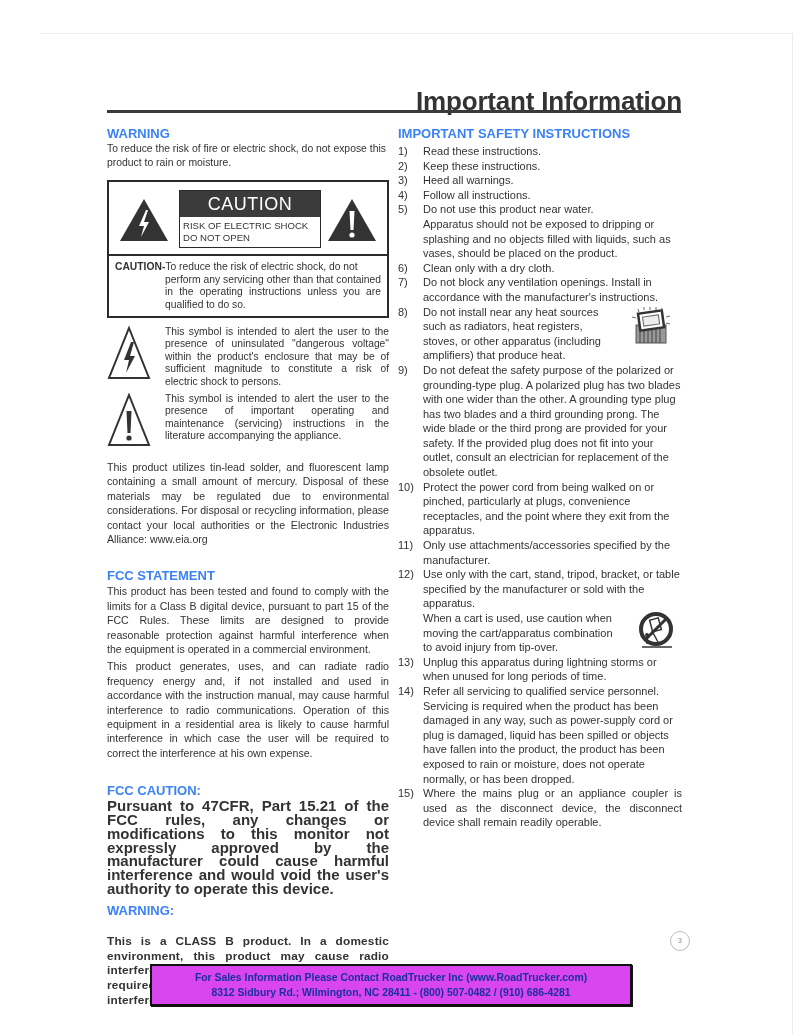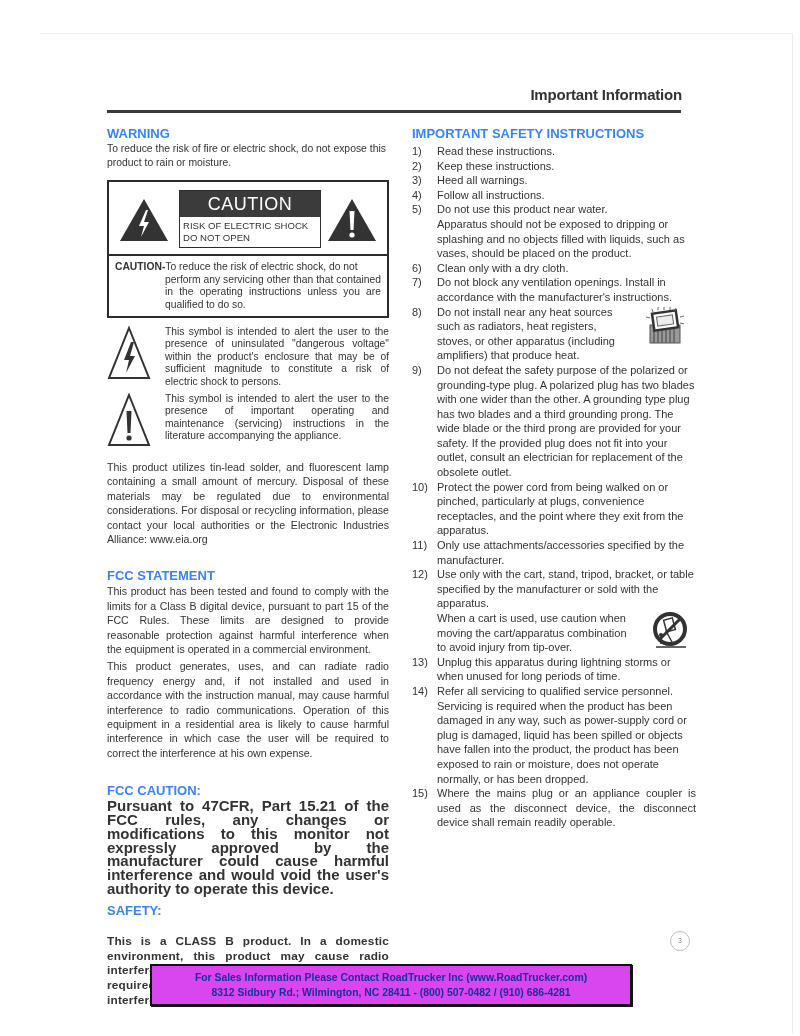--- a/index.html
+++ b/index.html
@@ -1,26 +1,26 @@
 <!DOCTYPE html>
 <html><head>
 <meta charset="utf-8">
 <style>
   html, body { margin:0; padding:0; }
   body { width:800px; height:1036px; background:#ffffff; position:relative; overflow:hidden;
          font-family:"Liberation Sans", sans-serif; color:#2a2a2a; }
   .page-edge { position:absolute; left:40px; top:33px; width:752px; height:1000px;
                border-top:1px solid #f0f0f0; border-right:1px solid #ececec; }
-  .header-title { position:absolute; right:118px; top:86px; font-size:15px; font-weight:bold;
+  .header-title { position:absolute; right:118px; top:86px; font-size:26px; font-weight:bold;
                   color:#333; letter-spacing:-0.2px; }
   .header-rule { position:absolute; left:107px; top:110px; width:574px; height:3px; background:#3a3a3a; }
 
   .col { position:absolute; font-size:10.6px; line-height:14.4px; color:#333; }
   .col-left { left:107px; top:125px; width:282px; }
-  .col-right { left:398px; top:125px; width:284px;margin-left:14px; }
+  .col-right { left:398px; top:125px; width:284px; }
 
   h2.sec { margin:0; font-size:13px; font-weight:bold; color:#3b82f6; line-height:17px; }
   p { margin:0; }
   .justify { text-align:justify; }
 
   .caution-box { position:relative; margin-top:11px; border:2px solid #2b2b2b; width:278px; }
   .caution-top { height:72px; position:relative; border-bottom:2px solid #2b2b2b; }
   .tri { position:absolute; top:16px; }
   .tri-left { left:10px; }
   .tri-right { right:10px; }
@@ -115,21 +115,21 @@
 
   <p class="justify para-gap" style="margin-top:10px;">This product utilizes tin-lead solder, and fluorescent lamp containing a small amount of mercury. Disposal of these materials may be regulated due to environmental considerations. For disposal or recycling information, please contact your local authorities or the Electronic Industries Alliance: www.eia.org</p>
 
   <h2 class="sec" style="margin-top:21px;">FCC STATEMENT</h2>
   <p class="justify">This product has been tested and found to comply with the limits for a Class B digital device, pursuant to part 15 of the FCC Rules. These limits are designed to provide reasonable protection against harmful interference when the equipment is operated in a commercial environment.</p>
   <p class="justify" style="margin-top:3px;">This product generates, uses, and can radiate radio frequency energy and, if not installed and used in accordance with the instruction manual, may cause harmful interference to radio communications. Operation of this equipment in a residential area is likely to cause harmful interference in which case the user will be required to correct the interference at his own expense.</p>
 
   <h2 class="sec" style="margin-top:22px;">FCC CAUTION:</h2>
   <p class="justify bold-text">Pursuant to 47CFR, Part 15.21 of the FCC rules, any changes or modifications to this monitor not expressly approved by the manufacturer could cause harmful interference and would void the user's authority to operate this device.</p>
 
-  <h2 class="sec" style="margin-top:6px;">SAFETY:</h2>
+  <h2 class="sec" style="margin-top:6px;">WARNING:</h2>
   <p class="justify bold-text-lg" style="margin-top:15px;">This is a CLASS B product. In a domestic environment, this product may cause radio interference, in which case the user may be required to take adequate measures to counter interference.</p>
 </div>
 
 <div class="col col-right">
   <h2 class="sec">IMPORTANT SAFETY INSTRUCTIONS</h2>
   <ol class="items">
     <li><span class="num">1)</span><span>Read these instructions.</span></li>
     <li><span class="num">2)</span><span>Keep these instructions.</span></li>
     <li><span class="num">3)</span><span>Heed all warnings.</span></li>
     <li><span class="num">4)</span><span>Follow all instructions.</span></li>

